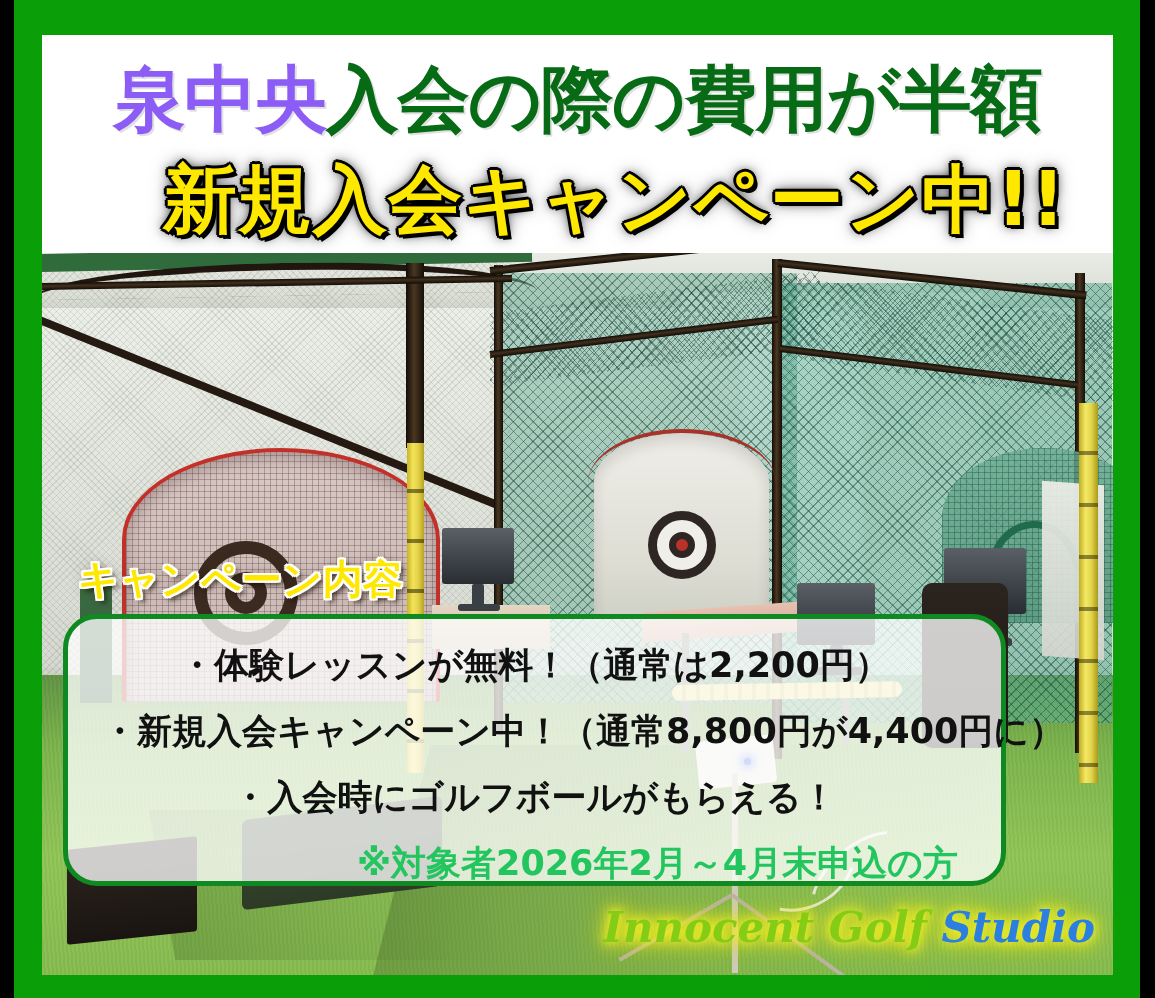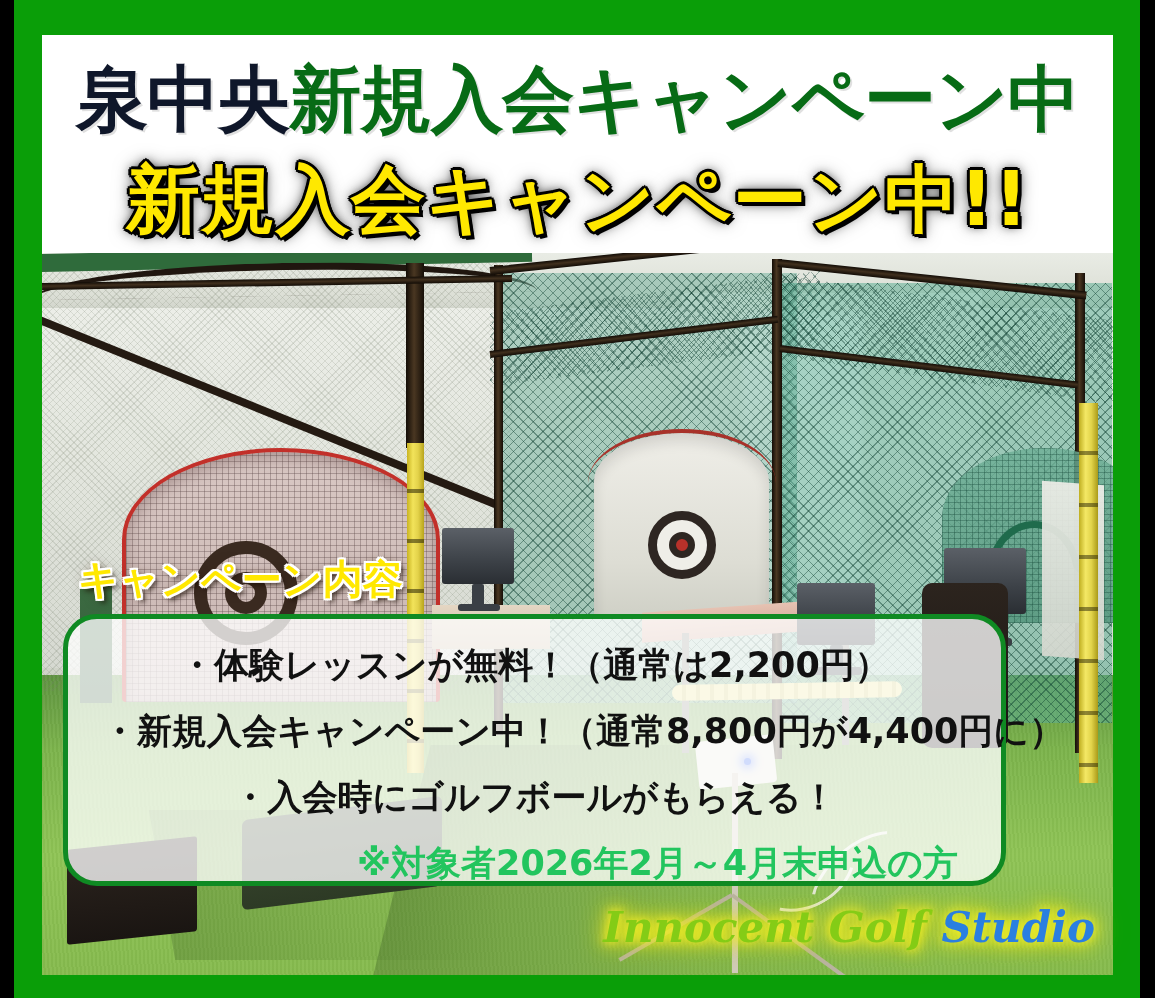--- a/index.html
+++ b/index.html
@@ -52,21 +52,21 @@
     width: 100%;
     text-align: center;
     font-size: 72px;
     line-height: 84px;
     font-weight: 900;
     letter-spacing: -1px;
     white-space: nowrap;
     font-family: "DejaVu Sans", "Liberation Sans", sans-serif;
   }
   .headline-1 .hl-red {
-    color: #0f172a;
+    color: #8b5cf6;
     text-shadow: 2px 2px 0 rgba(0,0,0,0.12);
   }
   .headline-1 .hl-green {
     color: #076b15;
     text-shadow: 2px 2px 0 rgba(0,0,0,0.12);
   }
 
   .headline-2 {
     position: absolute;
     left: 0;
@@ -77,20 +77,21 @@
     line-height: 88px;
     font-weight: 900;
     letter-spacing: 1px;
     white-space: nowrap;
     color: #ffe800;
     font-family: "DejaVu Sans", "Liberation Sans", sans-serif;
     text-shadow:
        3px 0 0 #000, -3px 0 0 #000, 0 3px 0 #000, 0 -3px 0 #000,
        2px 2px 0 #000, -2px 2px 0 #000, 2px -2px 0 #000, -2px -2px 0 #000,
        4px 4px 0 #000, 0 0 10px rgba(0,0,0,0.85), 0 0 18px rgba(0,0,0,0.6);
+    padding-left: 37px;
   }
 
   
   .photo {
     position: absolute;
     left: 42px;
     top: 253px;
     width: 1071px;
     height: 722px;
     overflow: hidden;
@@ -509,21 +510,21 @@
     <div class="blue-led"></div>
     <div class="tripod-pole"></div>
     <div class="tripod-leg tripod-l1"></div>
     <div class="tripod-leg tripod-l2"></div>
     <div class="wire wire-1"></div>
     <div class="wire wire-2"></div>
   </div>
 
   <div class="header-panel">
     <div class="headline-1">
-      <span class="hl-red">泉中央</span><span class="hl-green">新規入会キャンペーン中</span>
+      <span class="hl-red">泉中央</span><span class="hl-green">入会の際の費用が半額</span>
     </div>
     <div class="headline-2">新規入会キャンペーン中!!</div>
   </div>
 
   <div class="campaign-label">キャンペーン内容</div>
 
   <div class="content-card">
     <p class="bullet-line">・体験レッスンが無料！（通常は2,200円）</p>
     <p class="bullet-line">・新規入会キャンペーン中！（通常8,800円が4,400円に）</p>
     <p class="bullet-line">・入会時にゴルフボールがもらえる！</p>

